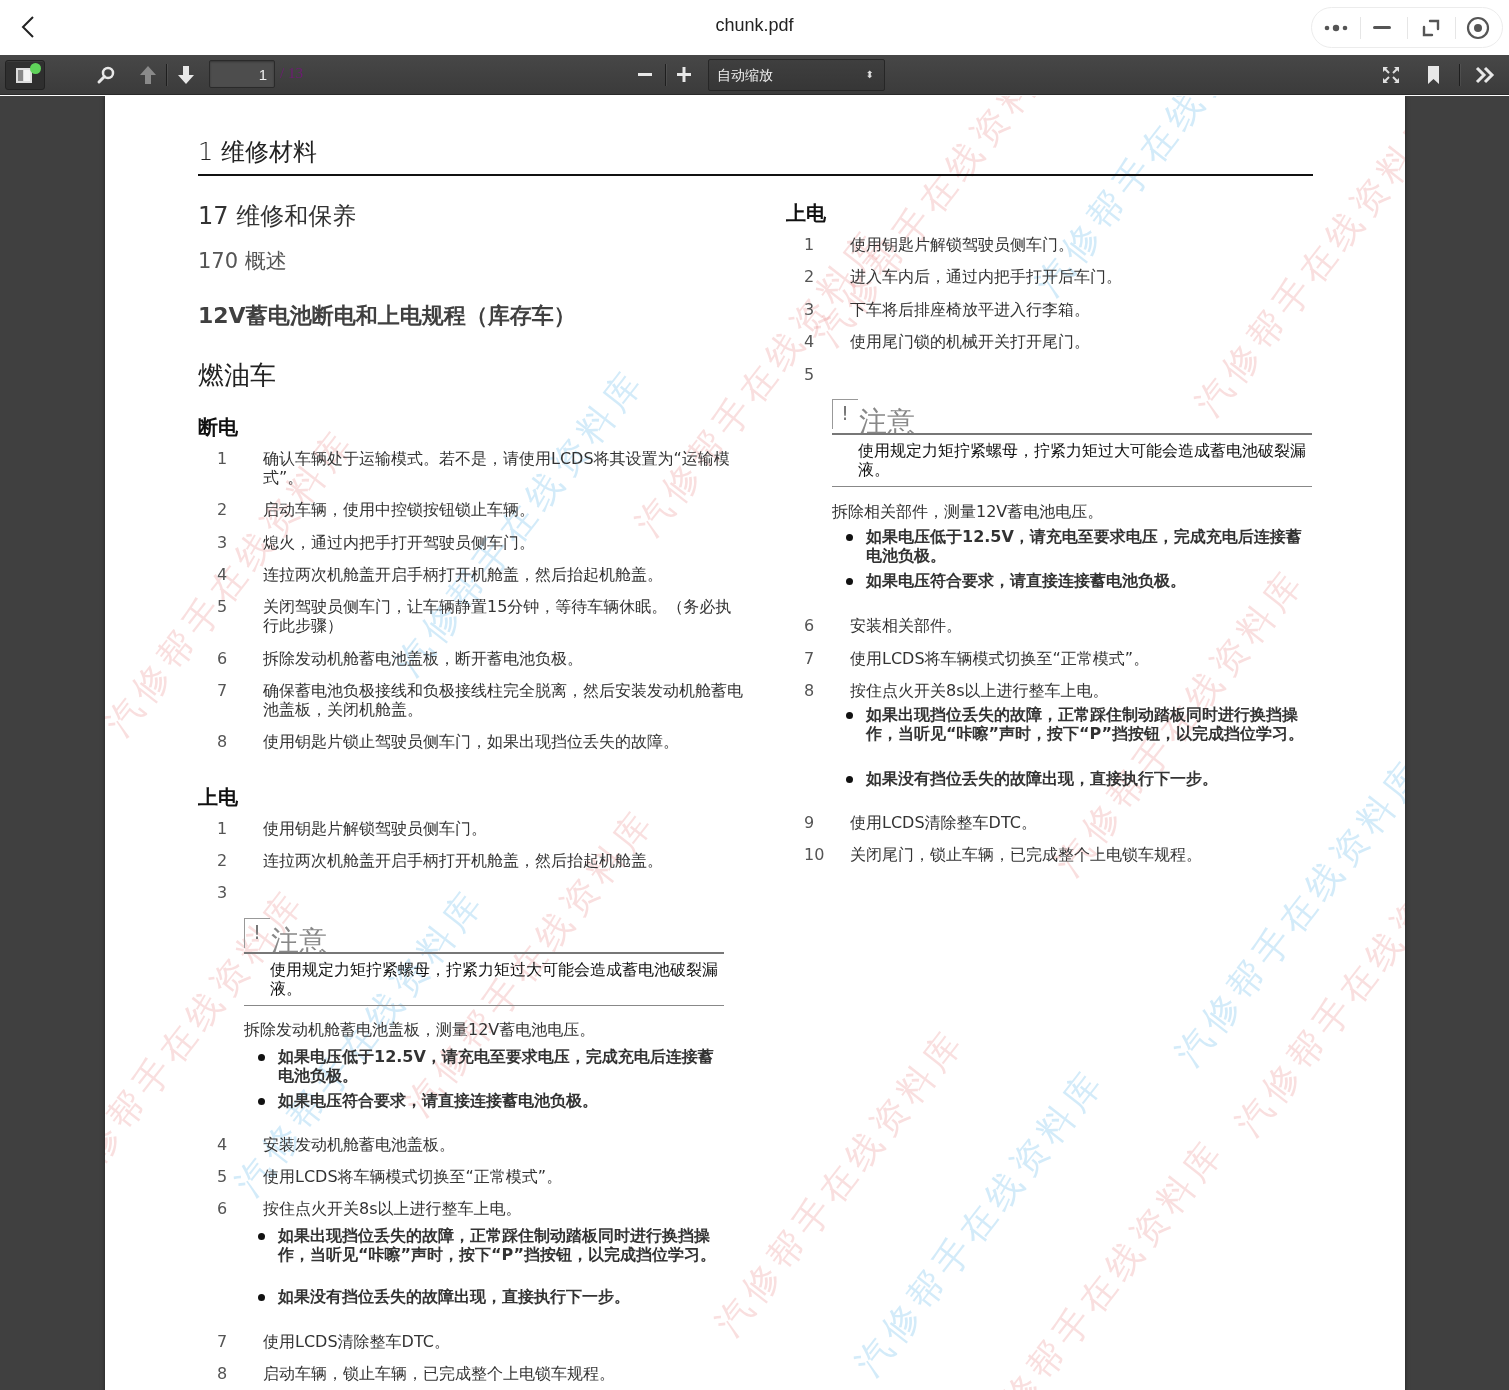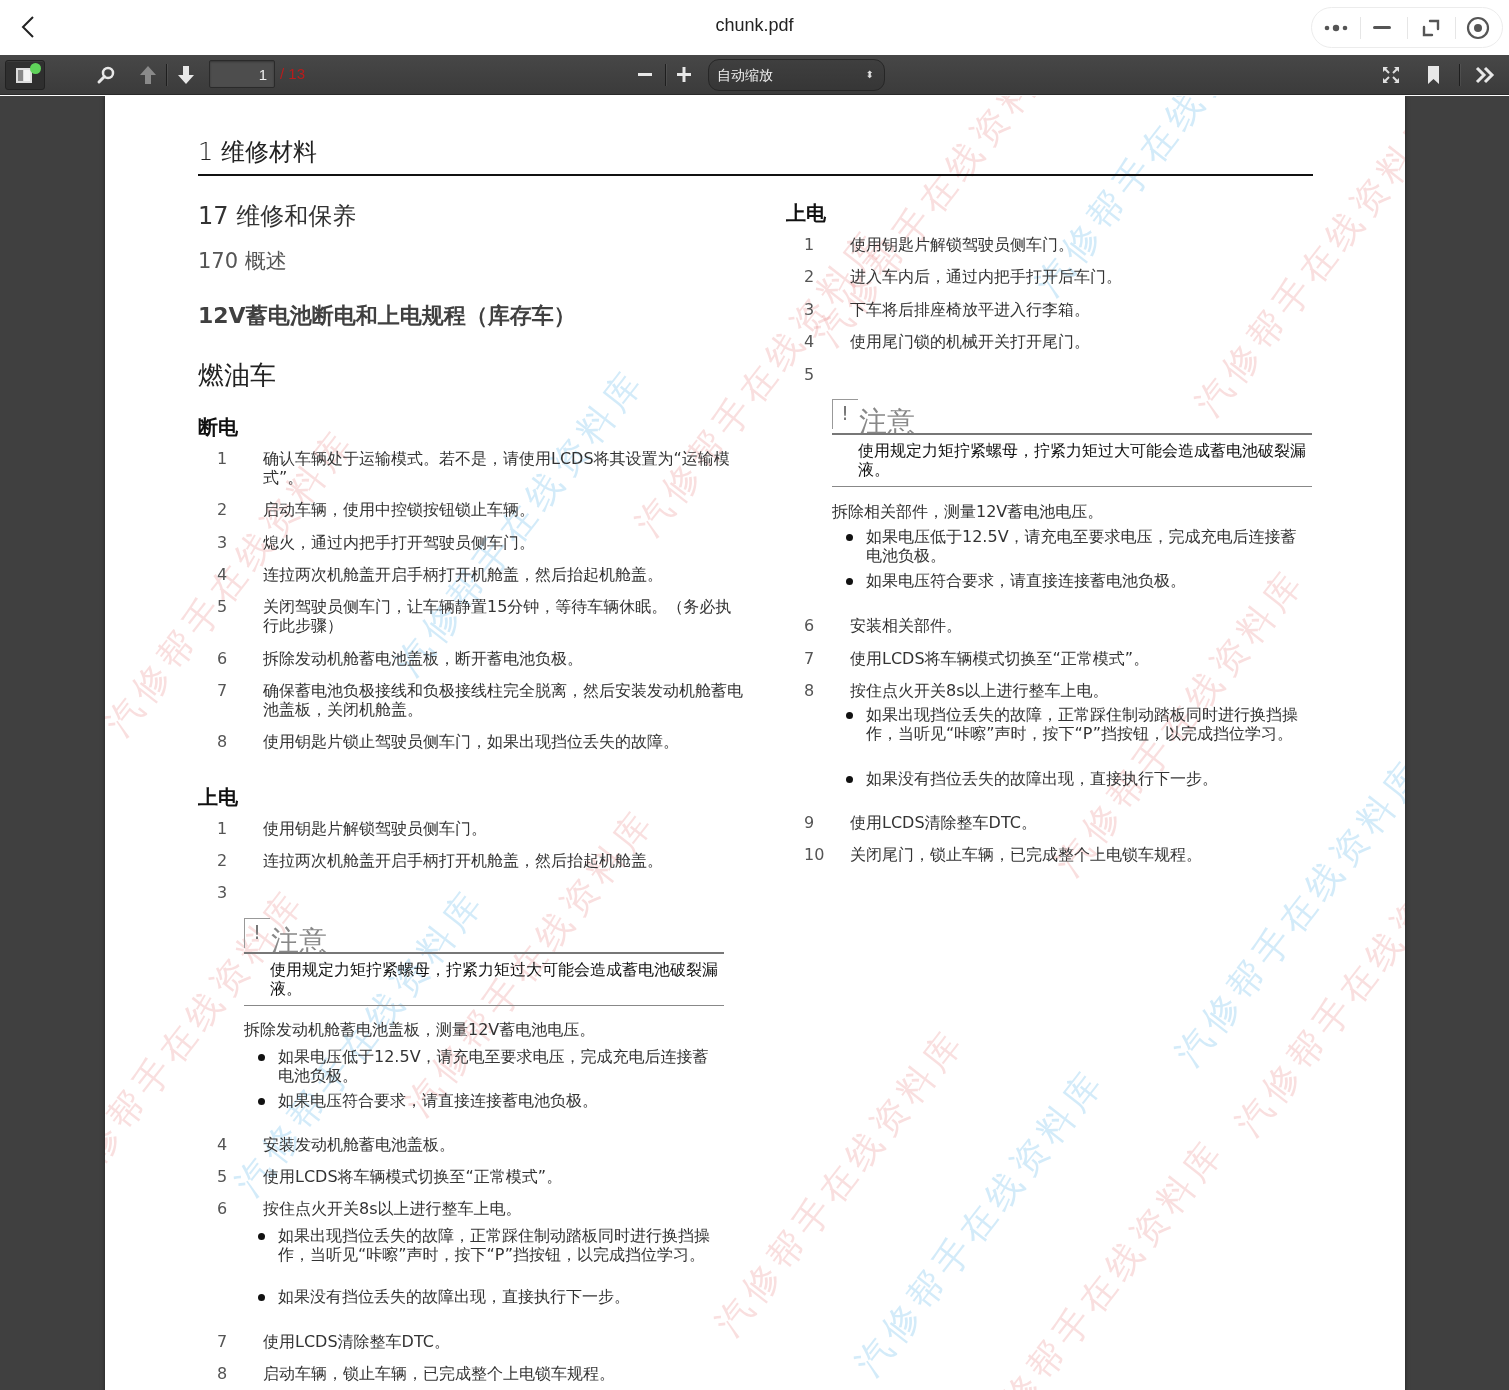--- a/index.html
+++ b/index.html
@@ -14,22 +14,22 @@
   .cap-btn { flex: 1; height: 100%; display: flex; align-items: center; justify-content: center; cursor: pointer; position: relative; }
   .cap-btn + .cap-btn::before { content: ""; position: absolute; left: 0; top: 9px; height: 22px; width: 1px; background: #e6e6e6; }
 
   
   .toolbar { position: absolute; left: 0; top: 55px; width: 1509px; height: 40px; background: linear-gradient(#474747, #3b3b3b); border-bottom: 1px solid #2a2a2a; }
   .tb-btn { position: absolute; top: 5px; height: 30px; display: flex; align-items: center; justify-content: center; cursor: pointer; }
   .sidebar-toggle { left: 5px; width: 40px; background: #2f2f2f; border: 1px solid #222; border-radius: 3px; box-shadow: inset 0 1px 0 rgba(255,255,255,0.06); }
   .green-dot { position: absolute; right: 3px; top: 2px; width: 11px; height: 11px; border-radius: 50%; background: #5fd35a; }
   .tb-sep { position: absolute; top: 9px; width: 1px; height: 22px; background: #1e1e1e; box-shadow: 1px 0 0 rgba(255,255,255,0.07); }
   .page-input { position: absolute; left: 209px; top: 5px; width: 66px; height: 28px; background: #4d4d4d; border: 1px solid #2a2a2a; border-radius: 2px; color: #eee; font-size: 15px; text-align: right; padding-right: 7px; font-family: "Liberation Sans", sans-serif; box-shadow: inset 0 1px 2px rgba(0,0,0,0.3); }
-  .page-total { position: absolute; left: 280px; top: 65px; color: #b91c1c; font-size: 15px; font-family: Liberation Sans, sans-serif; }
-  .zoom-select { position: absolute; left: 708px; top: 4px; width: 177px; height: 32px; background: linear-gradient(#3f3f3f, #363636); border: 1px solid #262626; border-radius: 11px; color: #f0f0f0; font-size: 14px; padding-left: 8px; line-height: 30px; cursor: pointer; }
+  .page-total { position: absolute; left: 280px; top: 65px; color: #701a75; font-size: 15px; font-family: Liberation Serif, serif; }
+  .zoom-select { position: absolute; left: 708px; top: 4px; width: 177px; height: 32px; background: linear-gradient(#3f3f3f, #363636); border: 1px solid #262626; border-radius: 2px; color: #f0f0f0; font-size: 14px; padding-left: 8px; line-height: 30px; cursor: pointer; }
   .zoom-select .arrows { position: absolute; right: 10px; top: 0; font-size: 10px; color: #ddd; line-height: 30px; }
 
   
   .viewer { position: absolute; left: 0; top: 96px; width: 1509px; height: 1294px; background: #404040; overflow: hidden; }
   .page { position: absolute; left: 105px; top: 0; width: 1300px; height: 1400px; background: #fff; box-shadow: 0 0 4px rgba(0,0,0,0.5); overflow: hidden; }
 
   .wm { position: absolute; font-size: 36px; white-space: nowrap; transform: rotate(-52deg); transform-origin: left top; letter-spacing: 6px; pointer-events: none; font-family: "DejaVu Serif", serif; }
   .wm.red { color: rgba(232, 140, 140, 0.28); }
   .wm.blue { color: rgba(110, 190, 235, 0.30); }
 
@@ -40,21 +40,21 @@
   .h-170 { position: absolute; left: 93px; top: 151px; font-size: 21px; color: #555; }
   .h-main { position: absolute; left: 93px; top: 205px; font-size: 22px; font-weight: bold; color: #404040; }
   .h-fuel { position: absolute; left: 93px; top: 262px; font-size: 26px; color: #222; }
   .h-sec { position: absolute; font-size: 20px; font-weight: bold; color: #111; }
   .step { position: absolute; font-size: 16px; line-height: 19px; color: #333; }
   .step .num { position: absolute; left: 0; top: 0; width: 24px; color: #555; }
   .step .txt { position: absolute; left: 46px; top: 0; width: 482px; }
   .para { position: absolute; font-size: 16px; line-height: 19px; color: #333; }
   .bullet { position: absolute; font-size: 16px; line-height: 19px; color: #333; }
   .bullet .dot { position: absolute; left: 0; top: 7px; width: 7px; height: 7px; border-radius: 50%; background: #111; }
-  .bullet .btxt { position: absolute; left: 20px; top: 0; }
+  .bullet .btxt { position: absolute; left: 20px; top: 0; font-weight: bold; }
 
   .note { position: absolute; width: 480px; }
   .note .nicon { position: absolute; left: 0; top: 0; width: 26px; height: 30px; border: 1.5px solid #999; border-right: none; border-bottom: none; }
   .note .nicon span { position: absolute; left: 8px; top: 1px; font-size: 20px; color: #777; }
   .note .ntitle { position: absolute; left: 27px; top: 4px; font-size: 28px; color: #888; }
   .note .nrule1 { position: absolute; left: 0; top: 34px; width: 480px; height: 2px; background: #777; }
   .note .ntext { position: absolute; left: 26px; top: 42px; width: 450px; font-size: 16px; line-height: 19px; color: #111; }
   .note .nrule2 { position: absolute; left: 0; top: 87px; width: 480px; height: 1px; background: #888; }
 </style>
 </head>

